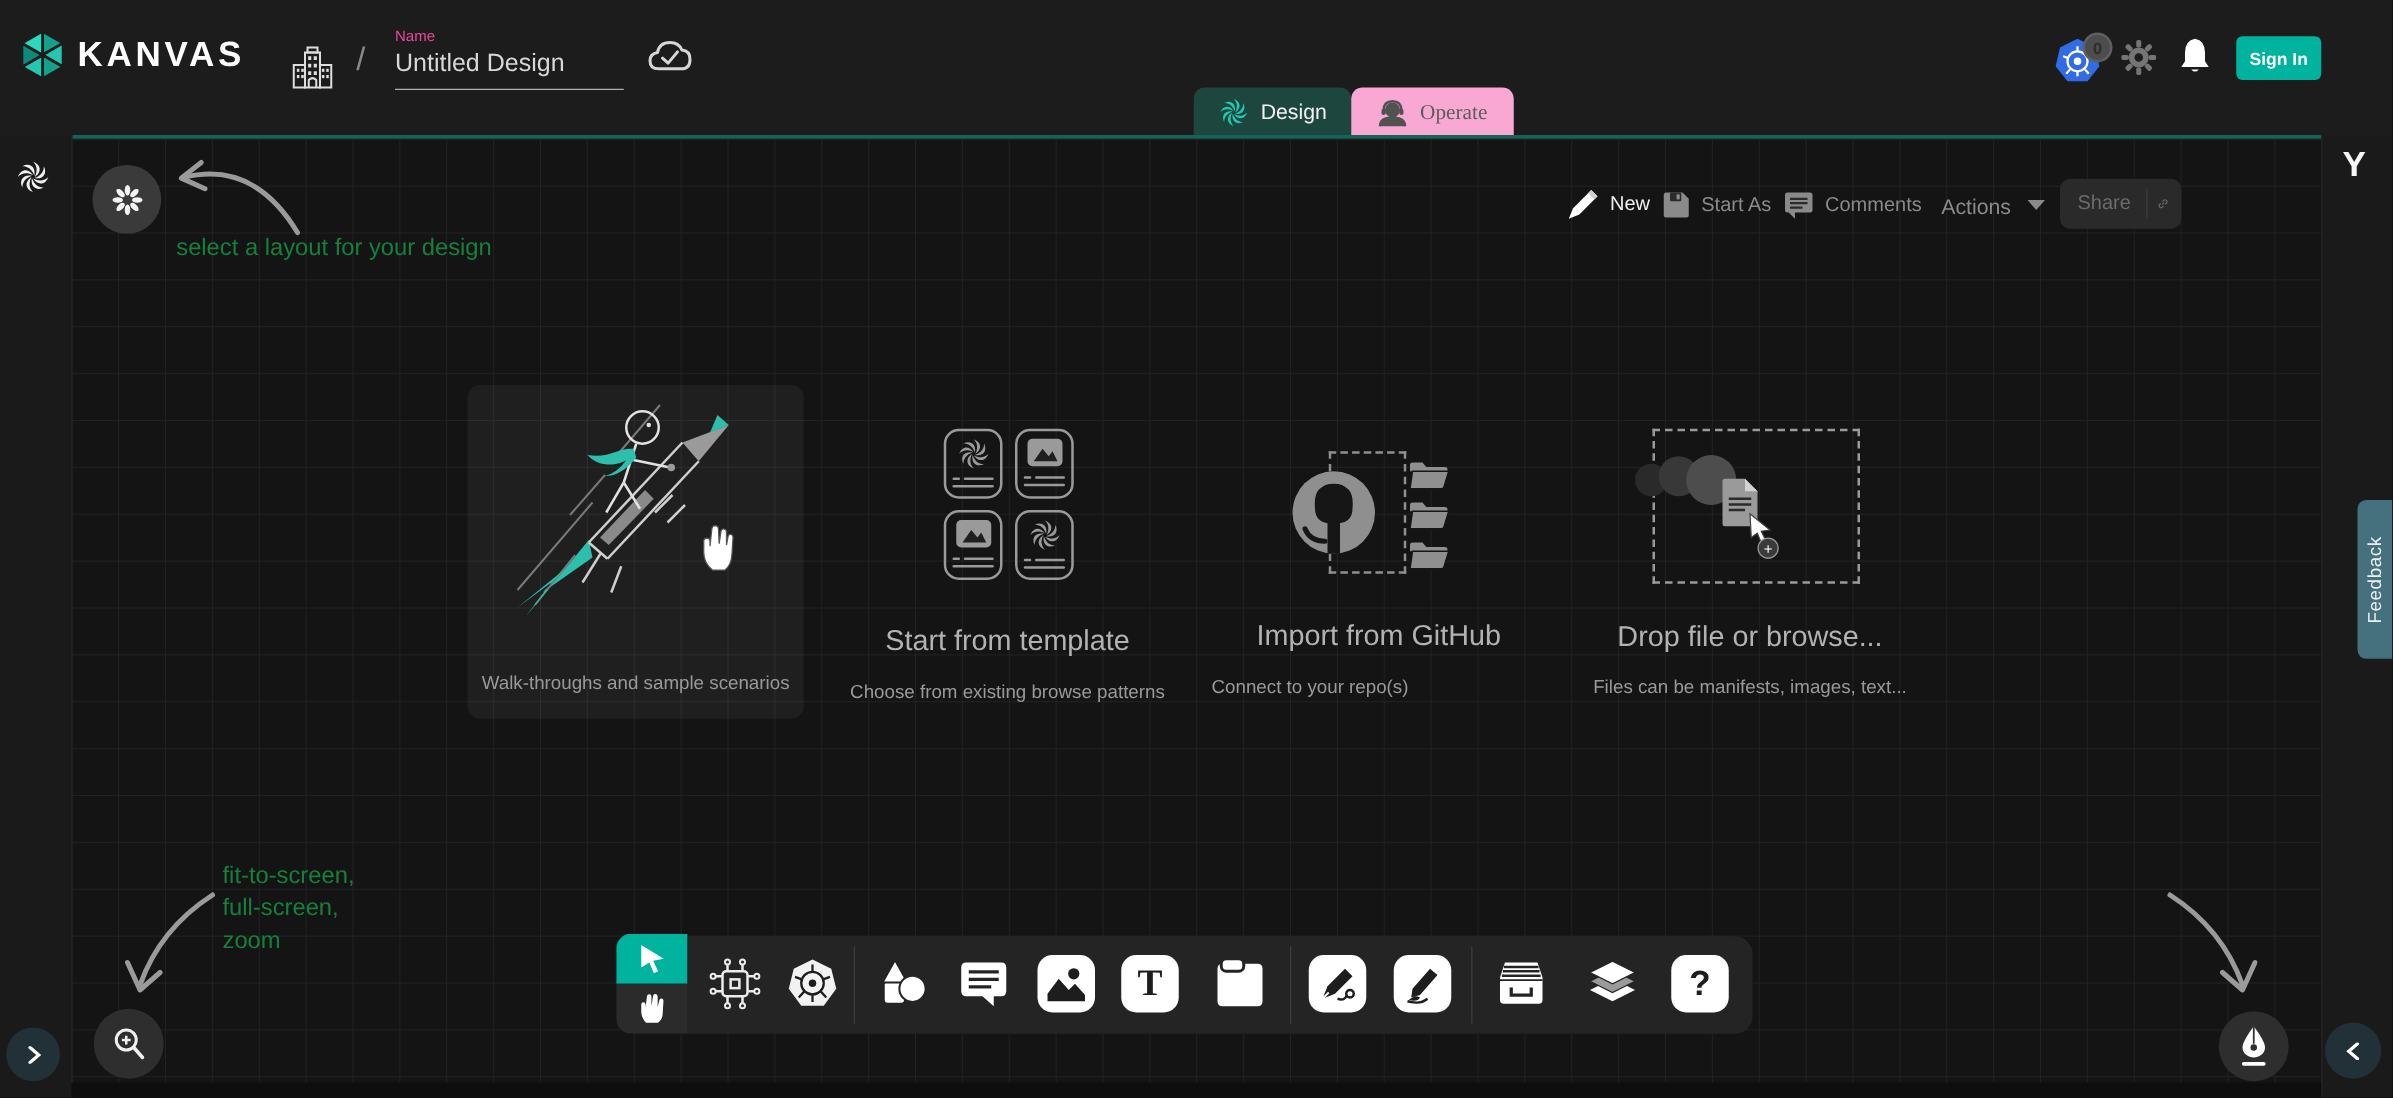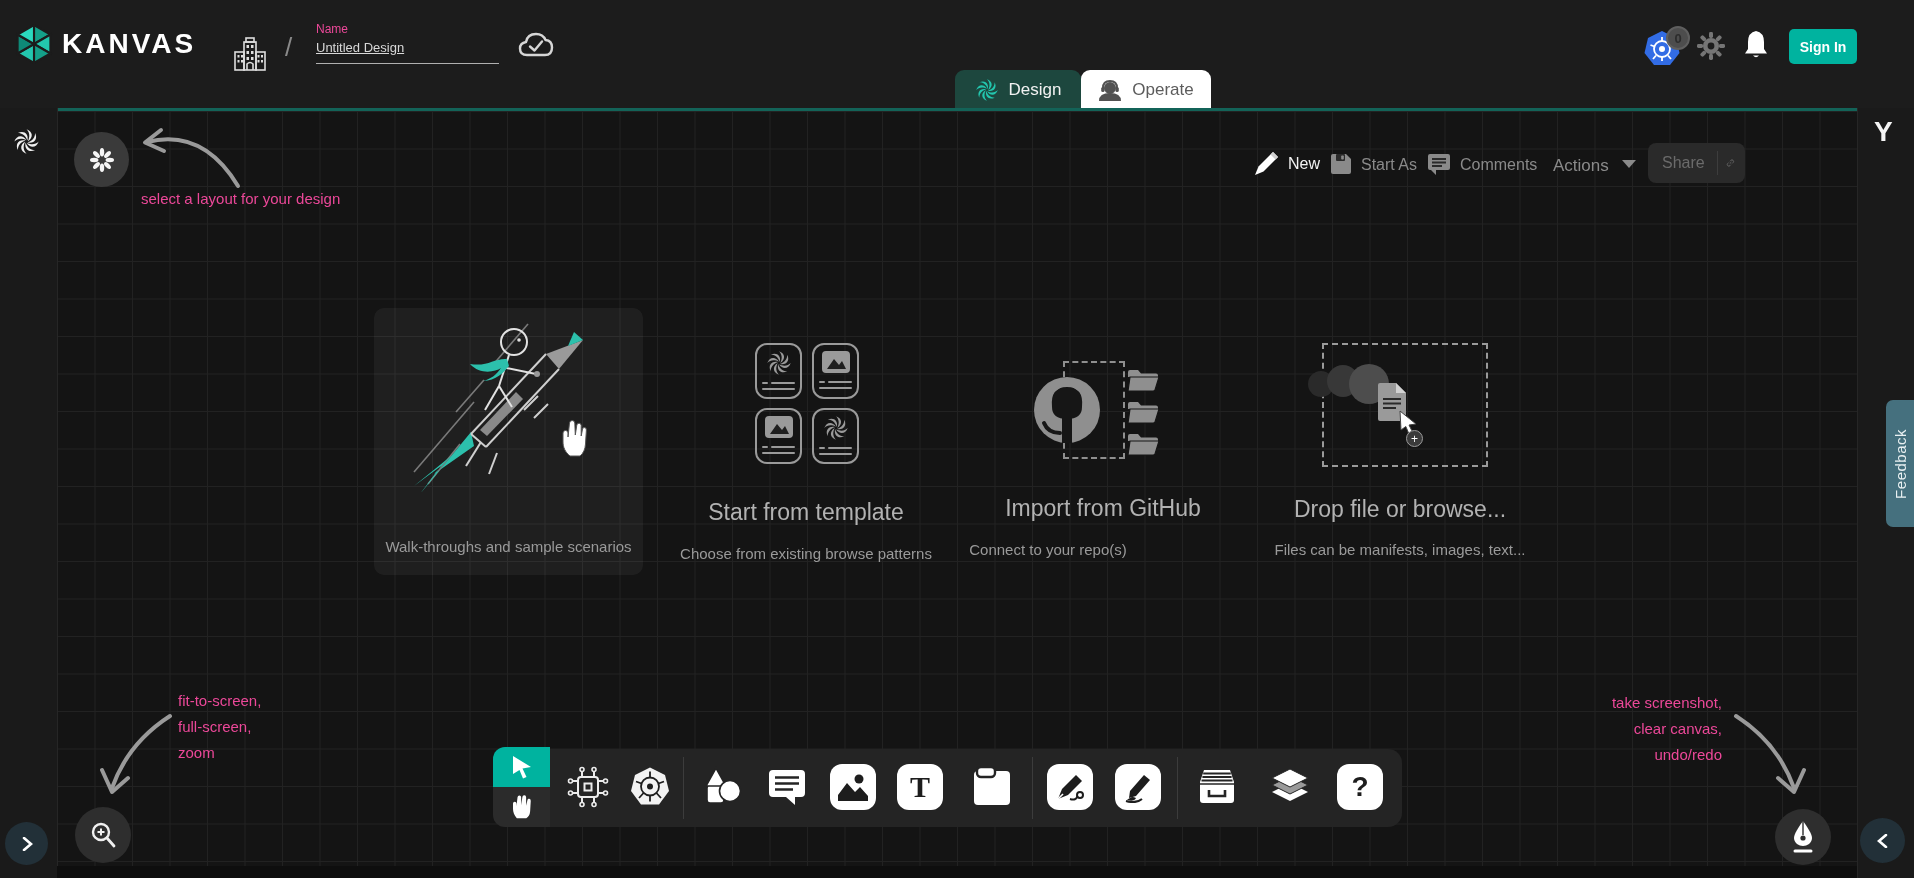--- a/index.html
+++ b/index.html
@@ -3,35 +3,35 @@
 <meta charset="utf-8">
 <style>
   html,body{margin:0;padding:0;background:#0d0d0d;}
   body{font-family:"Liberation Sans", sans-serif; -webkit-font-smoothing:antialiased;}
   #app{position:relative;width:1914px;height:878px;overflow:hidden;background:#161616;}
   .abs{position:absolute;}
   
   #topbar{left:0;top:0;width:1914px;height:108px;background:#1c1c1c;}
   .brand-text{color:#fff;font-size:28px;font-weight:800;letter-spacing:3px;}
   .name-label{color:#ec4899;font-size:12px;}
-  .name-value{color:#d8d8d8;font-size:13px;text-decoration:underline;}
+  .name-value{color:#d8d8d8;font-size:20px;}
   .name-underline{border-bottom:1.5px solid #b0b0b0;width:183px;height:0;}
   .slash{color:#8a8a8a;font-size:26px;font-weight:300;}
   .signin{background:#00B39F;color:#fff;font-size:14px;font-weight:700;border:none;border-radius:5px;width:68px;height:35px;cursor:pointer;}
   .tab{height:40px;display:flex;align-items:center;justify-content:center;gap:10px;border-radius:9px 9px 0 0;font-size:17px;}
   .tab.active{background:#1d473e;color:#f2f2f2;width:126px;}
-  .tab.inactive{background:#ffffff;color:#5c5c5c;width:130px;}
+  .tab.inactive{background:#f9a8d4;color:#5c5c5c;width:130px;font-family:Liberation Serif, serif;}
   .badge{width:24px;height:24px;border-radius:50%;background:#4d4d4d;border:2px solid #5f5f5f;color:#2c2c2c;font-size:13px;font-weight:700;display:flex;align-items:center;justify-content:center;box-sizing:border-box;}
   
   #canvas{left:57px;top:108px;width:1800px;height:758px;background-color:#141414;
     background-image:linear-gradient(#222222 1px, transparent 1px),linear-gradient(90deg,#222222 1px, transparent 1px);
     background-size:37.5px 37.5px;border-top:3px solid #136358;box-sizing:border-box;}
   .rail{background:#1a1a1a;}
   #bottomstrip{left:57px;top:866px;width:1800px;height:12px;background:#0e0e0e;}
-  .hint{color:#ec4899;font-size:15px;line-height:26px;}
+  .hint{color:#15803d;font-size:19px;line-height:26px;}
   .card-title{color:#b2b2b2;font-size:23px;text-align:center;}
   .card-sub{color:#9a9a9a;font-size:15px;text-align:center;}
   .gs-card{background:rgba(255,255,255,0.05);border-radius:10px;}
   .mini{width:47px;height:56px;border:2px solid #9a9a9a;border-radius:12px;box-sizing:border-box;display:flex;flex-direction:column;align-items:center;justify-content:flex-start;padding-top:5px;}
   .mini .ln{height:2px;background:#9a9a9a;border-radius:1px;}
   .tb-label{font-size:16px;}
   .tb-gray{color:#8a8a8a;}
   .tb-white{color:#f2f2f2;font-weight:400;}
   .share-btn{width:97px;height:40px;background:#2a2a2a;border-radius:8px;display:flex;align-items:center;box-sizing:border-box;padding:0 10px 0 14px;}
   .caret{width:0;height:0;border-left:7px solid transparent;border-right:7px solid transparent;border-top:8px solid #8a8a8a;}
@@ -409,25 +409,20 @@
     <path d="M2 62 L12 84 L28 70" fill="none" stroke="#9a9a9a" stroke-width="4" stroke-linecap="round" stroke-linejoin="round"></path>
   </svg>
   <div class="abs circle-btn" style="left:75px;top:807px;width:56px;height:56px">
     <svg width="28" height="28" viewBox="0 0 28 28">
       <circle cx="12" cy="11" r="8" fill="none" stroke="#f0f0f0" stroke-width="2.4"></circle>
       <path d="M18 17 L25 25" stroke="#f0f0f0" stroke-width="2.8" stroke-linecap="round"></path>
       <path d="M12 7.5 L12 14.5 M8.5 11 L15.5 11" stroke="#f0f0f0" stroke-width="2"></path>
     </svg>
   </div>
 
-  <div class="abs hint" style="left:1522px;top:690px;width:200px;text-align:right">
-    <div>take screenshot,</div>
-    <div>clear canvas,</div>
-    <div>undo/redo</div>
-  </div>
   <svg class="abs" style="left:1728px;top:708px" width="78" height="98" viewBox="0 0 78 98">
     <path d="M8 8 Q50 35 66 80" fill="none" stroke="#9a9a9a" stroke-width="4" stroke-linecap="round"></path>
     <path d="M76 62 L66 84 L50 70" fill="none" stroke="#9a9a9a" stroke-width="4" stroke-linecap="round" stroke-linejoin="round"></path>
   </svg>
   <div class="abs circle-btn" style="left:1775px;top:809px;width:56px;height:56px">
     <svg width="30" height="34" viewBox="0 0 30 34">
       <path d="M15 1 C20 8 24 14 24 18 C24 23 19 26 15 26 C11 26 6 23 6 18 C6 14 10 8 15 1 Z" fill="#ffffff"></path>
       <circle cx="15" cy="18" r="2.6" fill="#2e2e2e"></circle>
       <path d="M15 1 L15 15" stroke="#2e2e2e" stroke-width="1.4"></path>
       <path d="M7 31 L23 31" stroke="#ffffff" stroke-width="3" stroke-linecap="round"></path>

